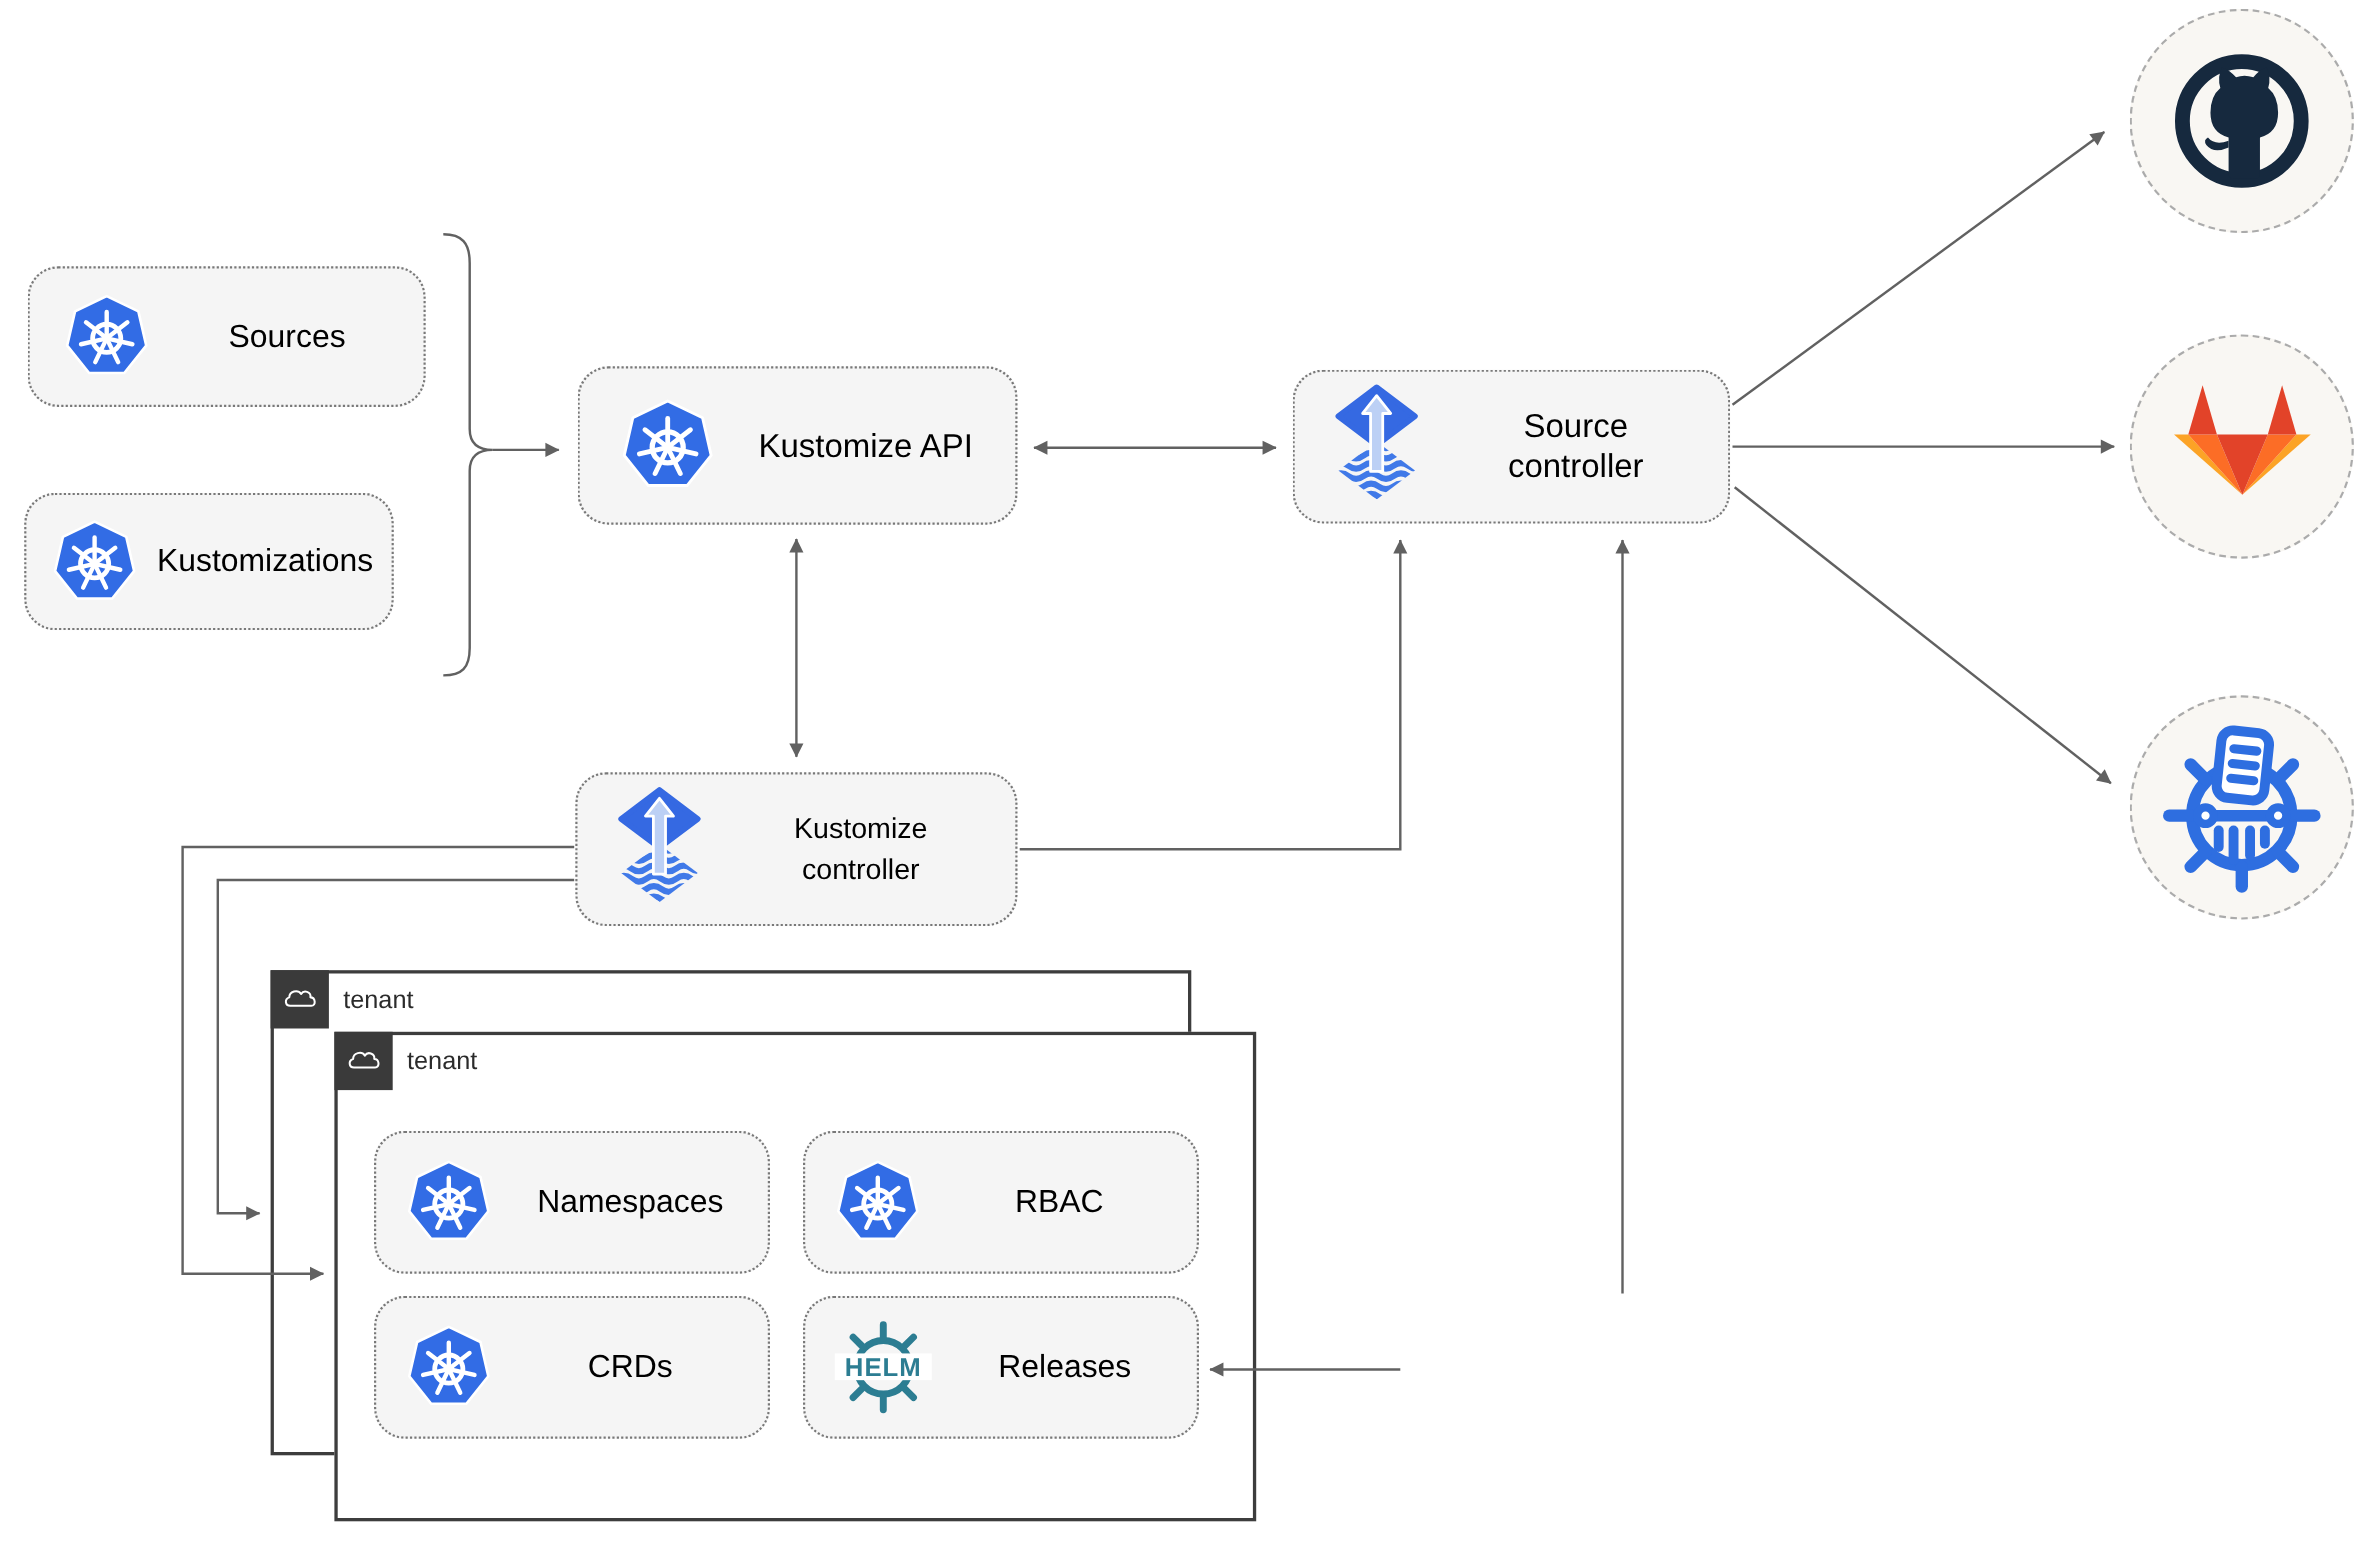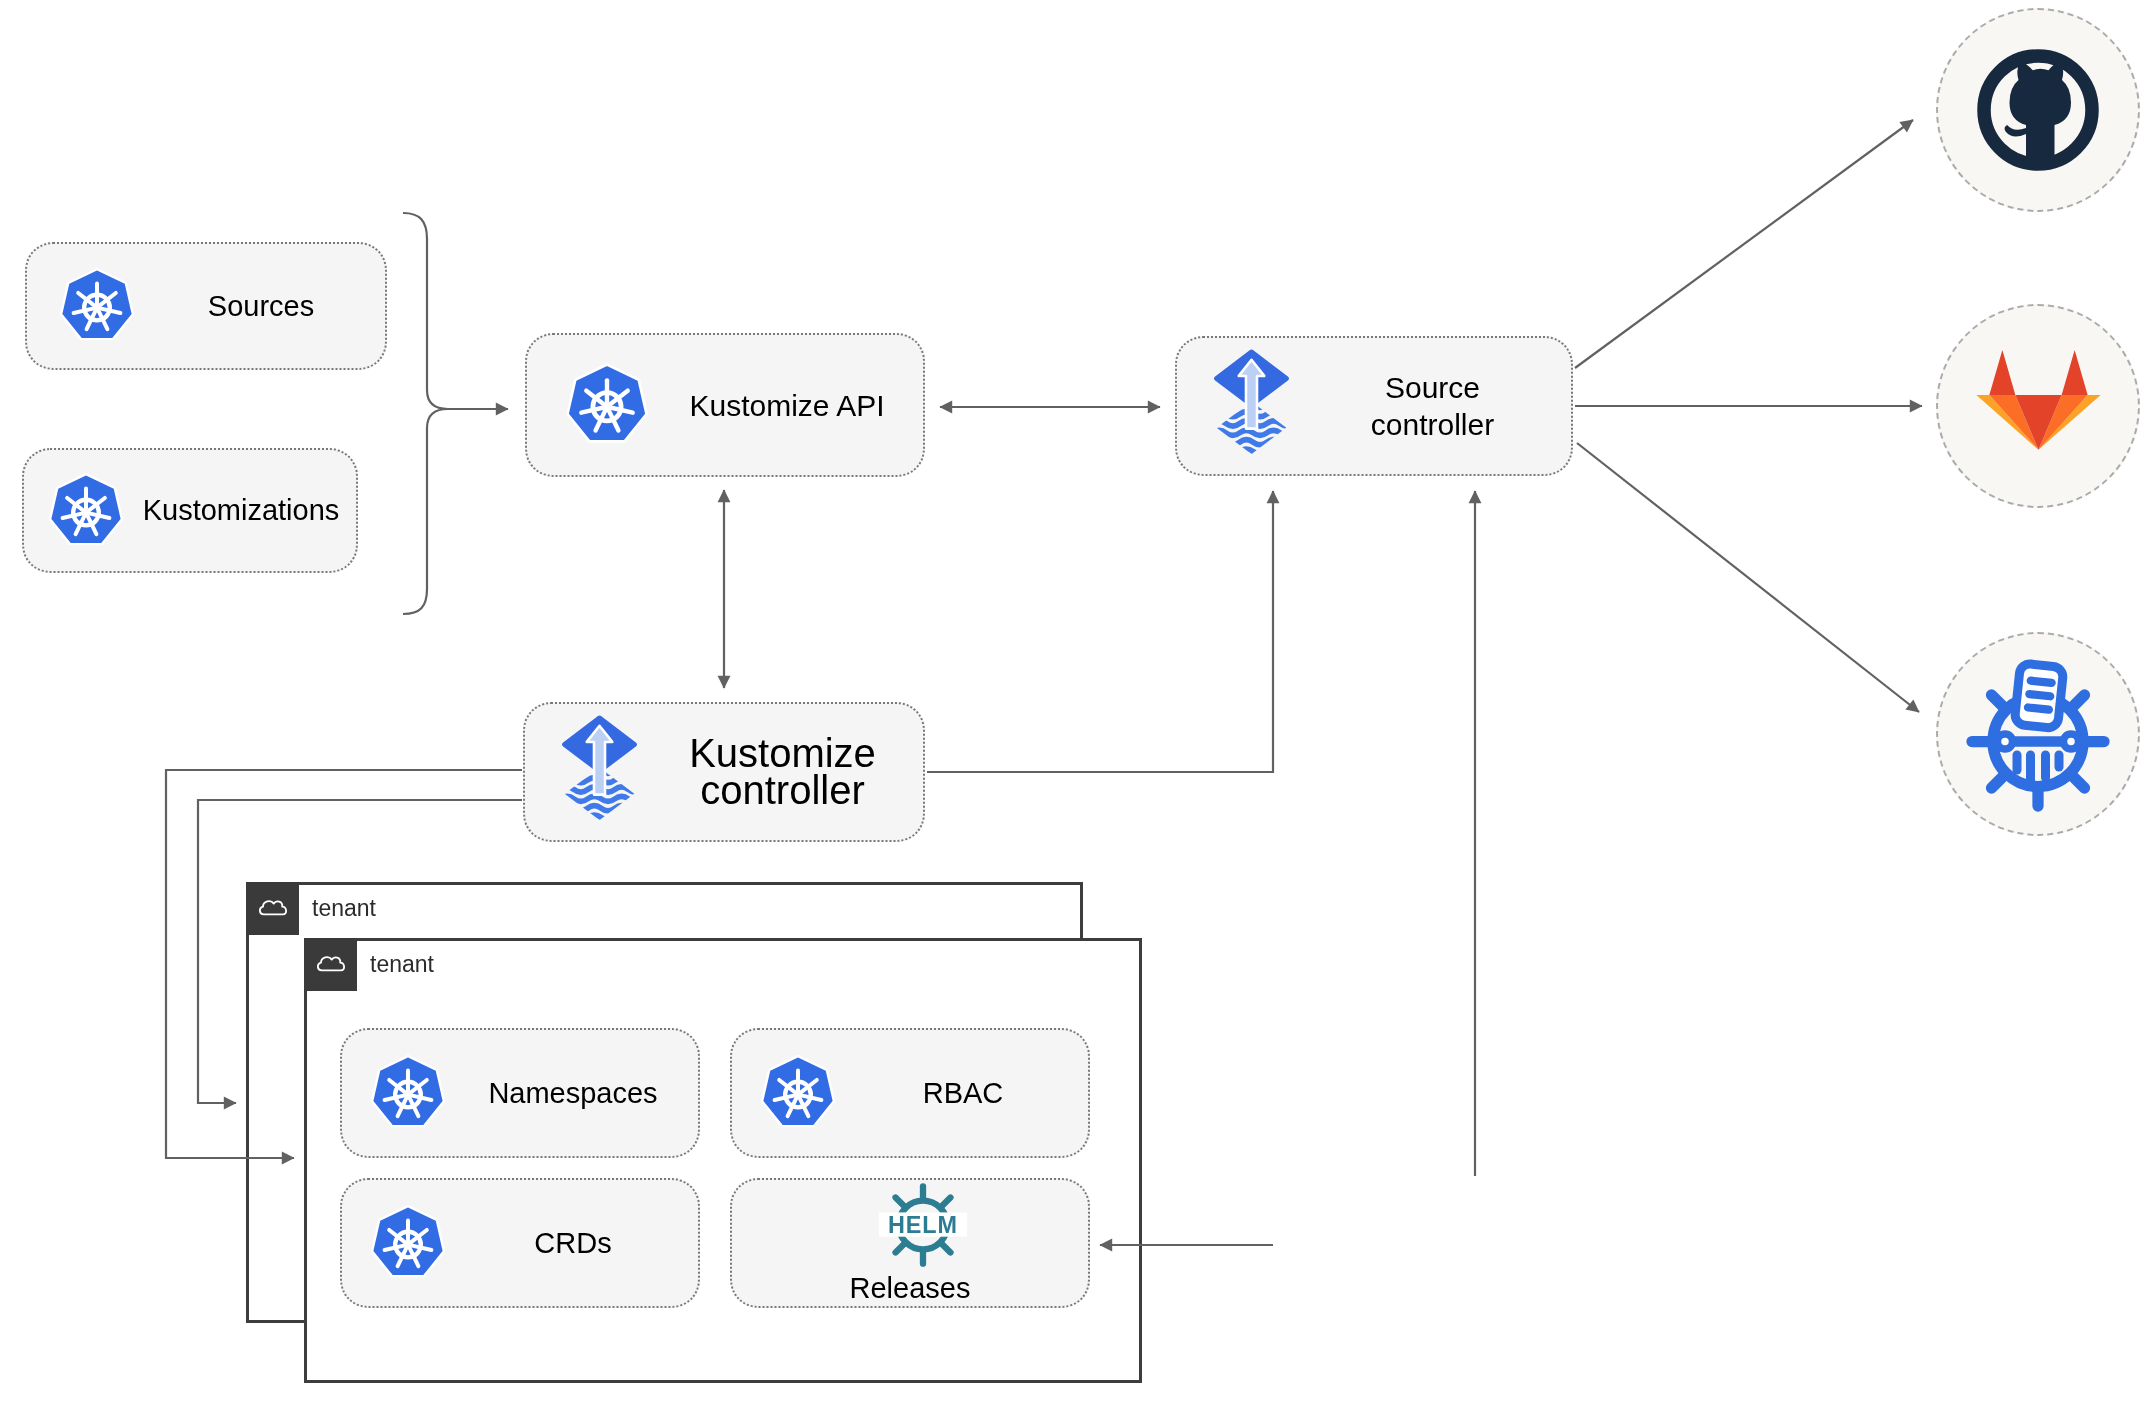--- a/index.html
+++ b/index.html
@@ -214,21 +214,21 @@
       </span>
     <span class="lbl" style="font-size:30px;max-width:200px;margin:0 auto;">Source controller</span>
   </div>
 
   <div class="node" style="left:523px;top:702px;width:402px;height:140px;">
     <span class="icon" style="margin-left:32px;">
       <svg width="85" height="119">
           <use href="#sym-flux"></use>
         </svg>
       </span>
-    <span class="lbl" style="font-size:40px;max-width:210px;margin:0 auto;">Kustomize controller</span>
+    <span class="lbl" style="font-size:26px;max-width:210px;margin:0 auto;">Kustomize controller</span>
   </div>
 
 
   <div class="node" style="left:340px;top:1028px;width:360px;height:130px;">
     <span class="icon" style="margin-left:26px;">
       <svg width="80" height="80">
           <use href="#sym-k8s"></use>
         </svg>
       </span>
     <span class="lbl">Namespaces</span>
@@ -245,21 +245,21 @@
 
   <div class="node" style="left:340px;top:1178px;width:360px;height:130px;">
     <span class="icon" style="margin-left:26px;">
       <svg width="80" height="80">
           <use href="#sym-k8s"></use>
         </svg>
       </span>
     <span class="lbl">CRDs</span>
   </div>
 
-  <div class="node" style="left:730px;top:1178px;width:360px;height:130px;flex-direction:column;">
+  <div class="node" style="left:730px;top:1178px;width:360px;height:130px;">
     <span class="icon" style="margin-left:26px;">
       <svg width="90" height="90">
           <use href="#sym-helm"></use>
         </svg>
       </span>
     <span class="lbl">Releases</span>
   </div>
 
   <div class="endpoint" style="left:1936px;top:8px;">
     <span>

